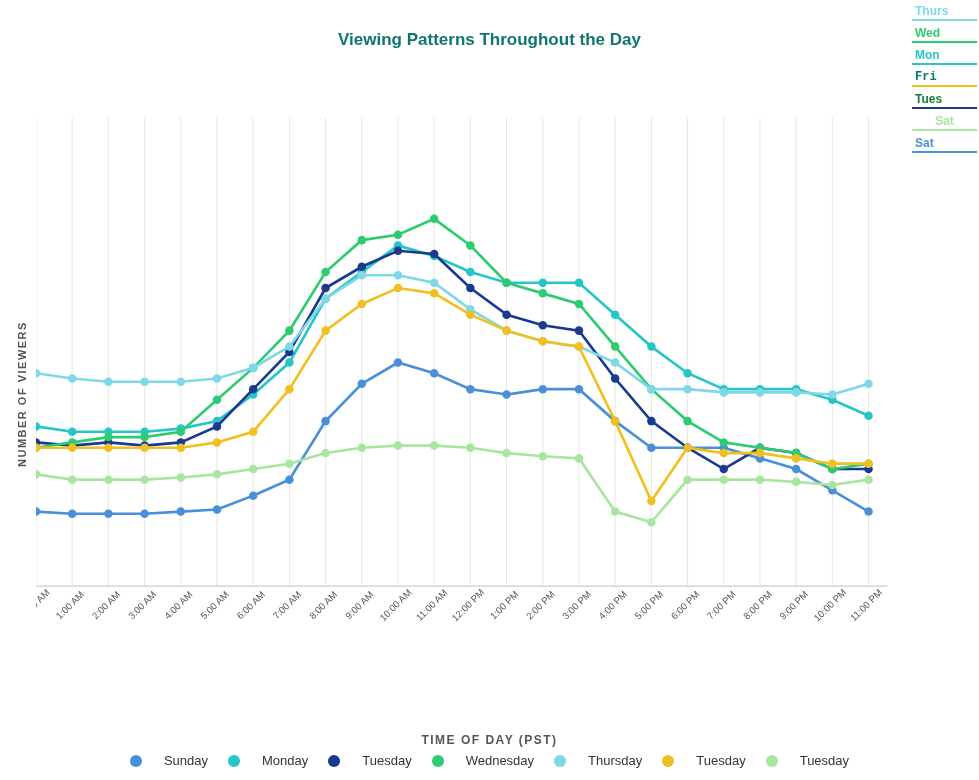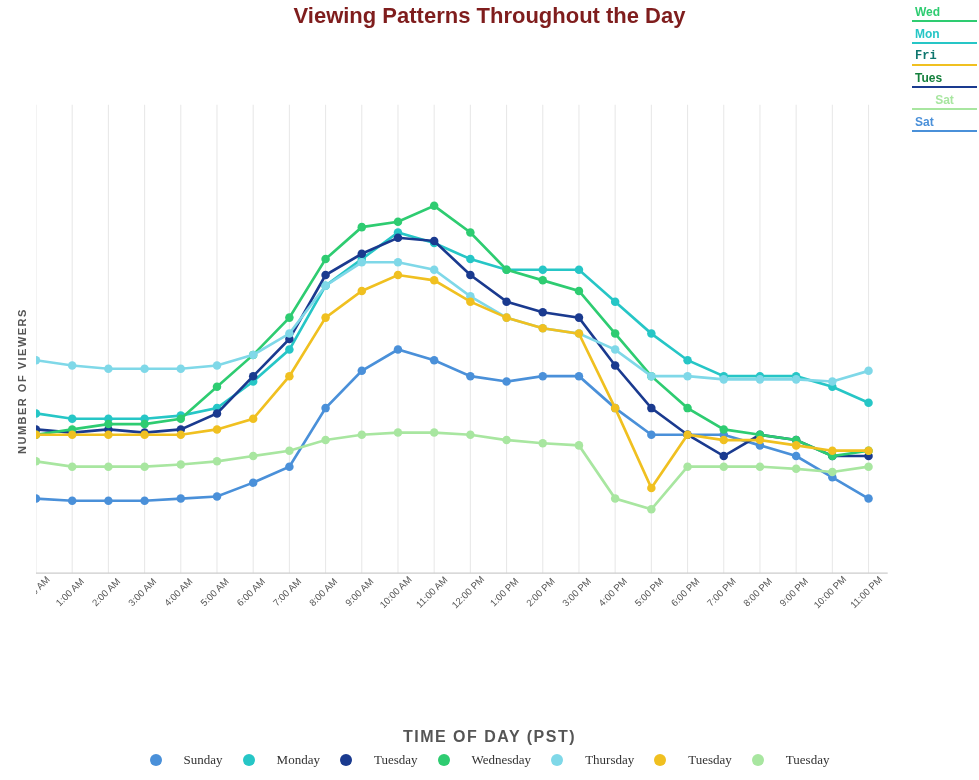--- a/index.html
+++ b/index.html
@@ -12,24 +12,24 @@
     }
     .chart-container {
       width: 979px;
       height: 780px;
       position: relative;
       display: flex;
       flex-direction: column;
       align-items: center;
     }
     .chart-title {
-      font-size: 22px;
+      font-size: 17px;
       font-weight: bold;
-      color: #7f1d1d;
-      margin-top: 3px;
+      color: #0f766e;
+      margin-top: 30px;
       margin-bottom: 8px;
     }
     .chart-area {
       display: flex;
       flex-direction: row;
       width: 100%;
       flex: 1;
       position: relative;
     }
     .y-axis-label {
@@ -67,21 +67,21 @@
       width: 65px;
     }
     .legend-right-item {
       font-size: 12px;
       font-weight: bold;
       padding: 1px 3px;
       border-bottom: 2px solid;
       cursor: default;
     }
     .x-axis-label {
-      font-size: 16px;
+      font-size: 12px;
       font-weight: bold;
       color: #555;
       letter-spacing: 1.5px;
       text-transform: uppercase;
       text-align: center;
       margin-top: 4px;
       margin-bottom: 6px;
     }
     .legend-bottom {
       display: flex;
@@ -91,21 +91,20 @@
       align-items: center;
       flex-wrap: wrap;
       justify-content: center;
     }
     .legend-item {
       display: flex;
       align-items: center;
       gap: 22px;
       font-size: 13px;
       color: #333;
-      font-family: Liberation Serif, serif;
     }
     .legend-dot {
       width: 12px;
       height: 12px;
       border-radius: 50%;
     }
   </style>
 </head>
 <body>
 

